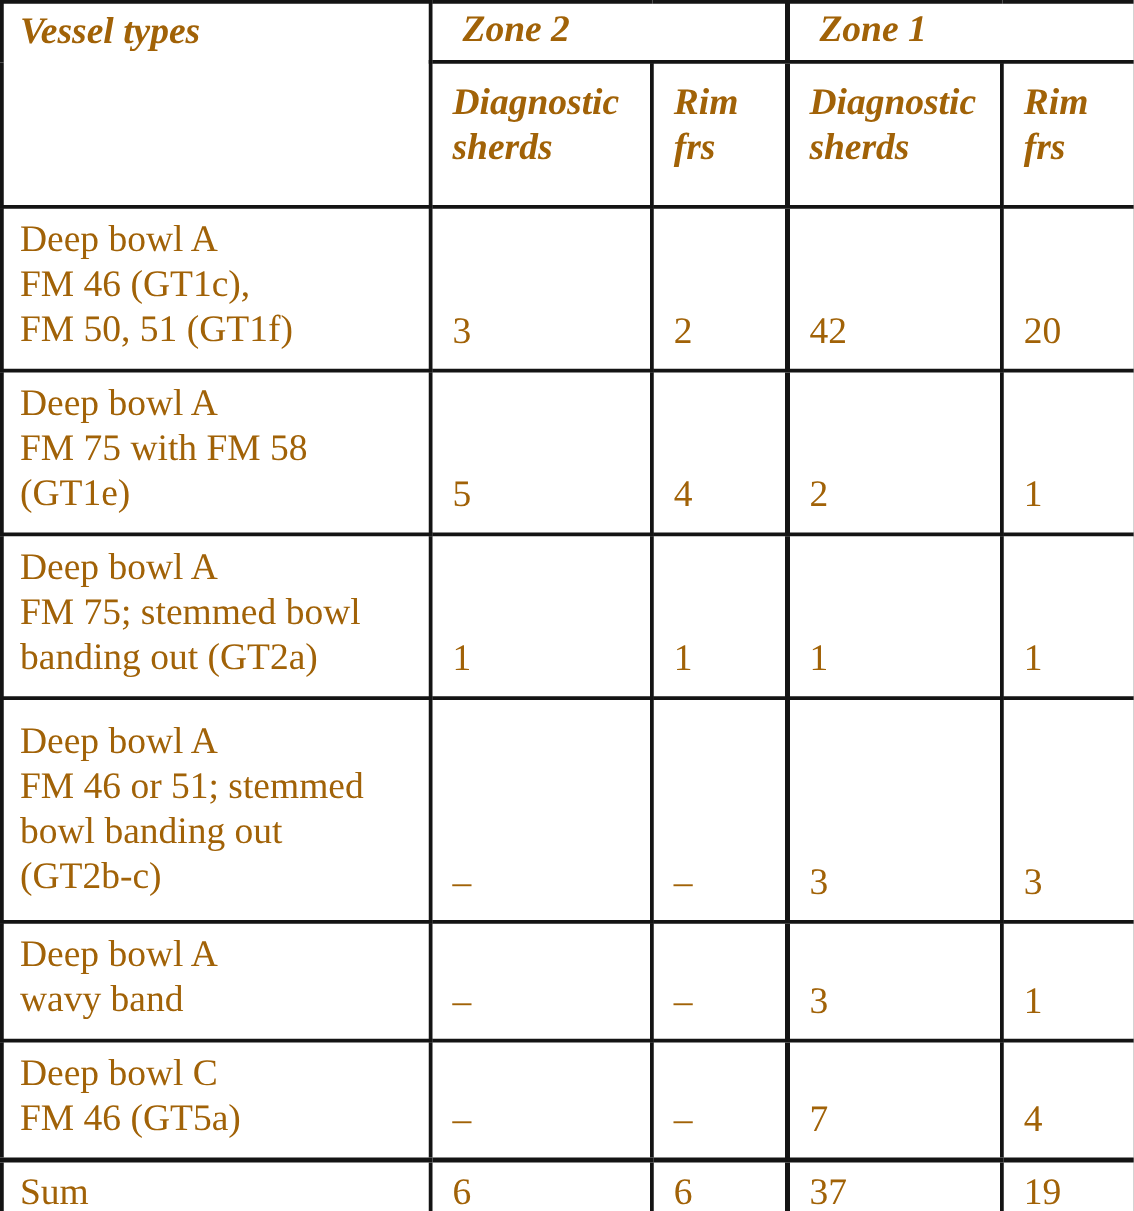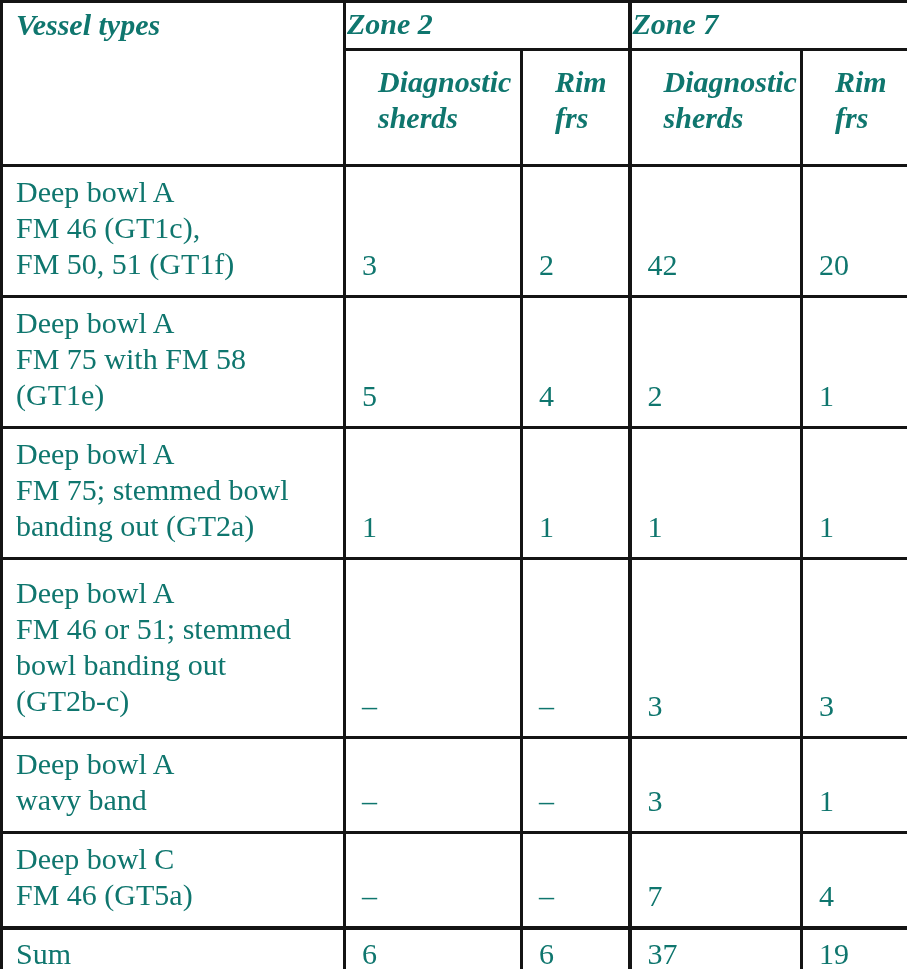--- a/index.html
+++ b/index.html
@@ -6,21 +6,21 @@
     margin: 0;
     padding: 0;
     background: #ffffff;
   }
   .page {
     width: 907px;
     height: 969px;
     background: #ffffff;
     box-sizing: border-box;
     font-family: "Liberation Serif", "DejaVu Serif", serif;
-    color: #0f766e;
+    color: #a16207;
   }
   table.vessel-table {
     border-collapse: collapse;
     width: 907px;
     table-layout: fixed;
     font-size: 30px;
     line-height: 36px;
   }
   table.vessel-table,
   table.vessel-table th,
@@ -37,25 +37,25 @@
     font-style: italic;
     text-align: left;
     vertical-align: top;
     border-bottom-width: 4px;
   }
   th.corner-cell {
     padding: 4px 10px 4px 13px;
   }
   th.zone-cell {
     height: 41px;
-    padding: 3px 10px 1px 1px;
+    padding: 3px 10px 1px 24px;
   }
   th.subhead-cell {
     height: 92px;
-    padding: 13px 8px 8px 32px;
+    padding: 13px 8px 8px 16px;
   }
   
   .zone-sep {
     border-left-width: 4px !important;
   }
   
   tbody td {
     vertical-align: top;
   }
   td.label-cell {
@@ -90,21 +90,21 @@
       <col style="width:343px">
       <col style="width:177px">
       <col style="width:108px">
       <col style="width:172px">
       <col style="width:107px">
     </colgroup>
     <thead>
       <tr>
         <th class="corner-cell" rowspan="2">Vessel types</th>
         <th class="zone-cell" colspan="2">Zone 2</th>
-        <th class="zone-cell zone-sep" colspan="2">Zone 7</th>
+        <th class="zone-cell zone-sep" colspan="2">Zone 1</th>
       </tr>
       <tr>
         <th class="subhead-cell">Diagnostic sherds</th>
         <th class="subhead-cell">Rim frs</th>
         <th class="subhead-cell zone-sep">Diagnostic sherds</th>
         <th class="subhead-cell">Rim frs</th>
       </tr>
     </thead>
     <tbody>
         <tr class="body-row-3lines">

